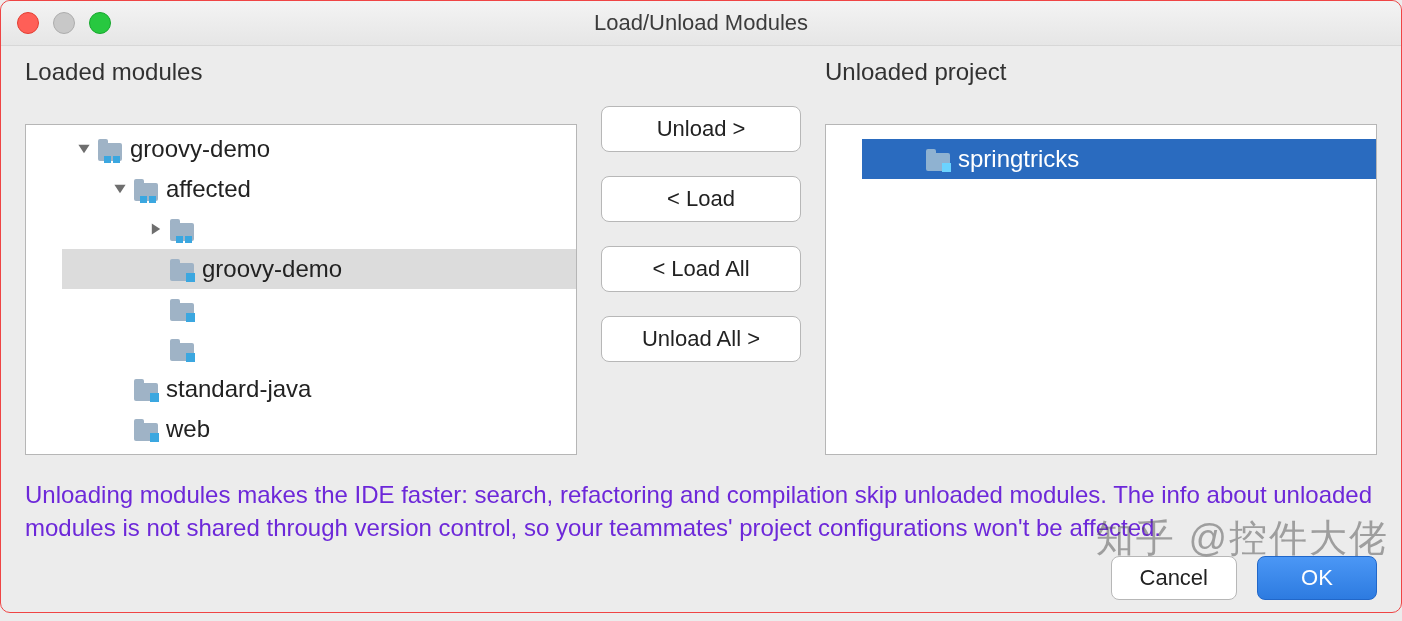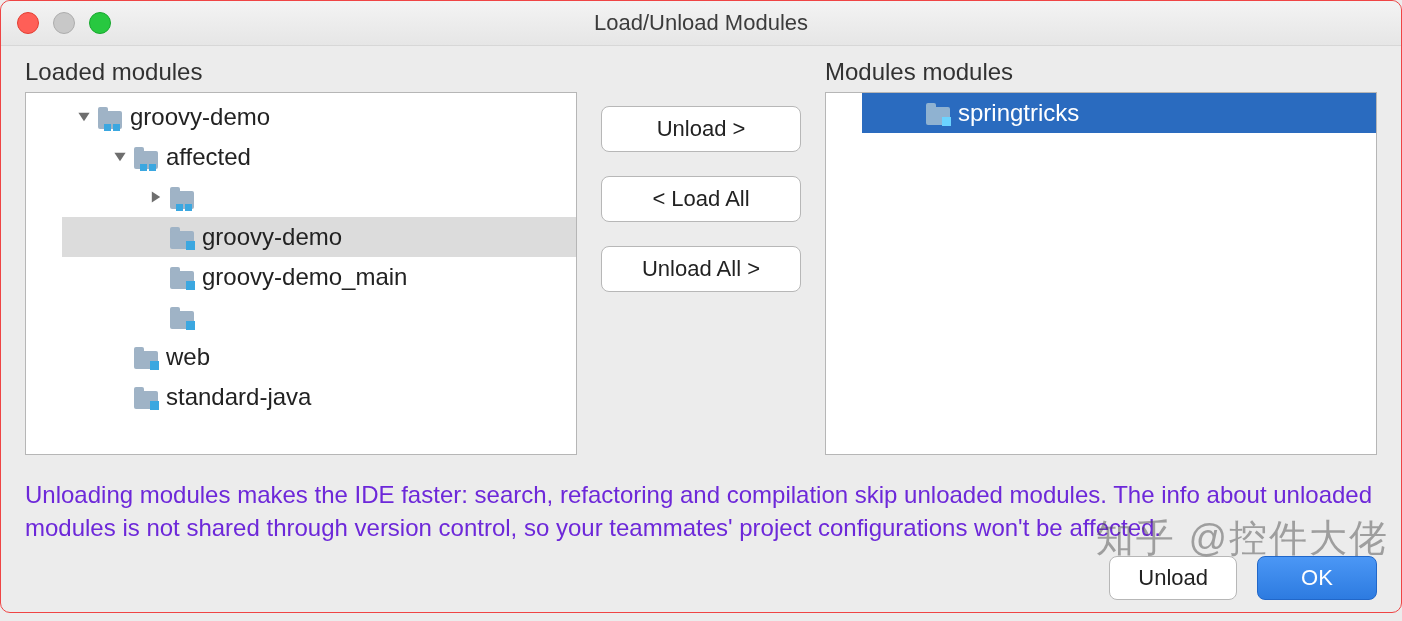--- a/index.html
+++ b/index.html
@@ -63,20 +63,21 @@
     gap: 24px;
     align-items: stretch;
     flex: 1 1 auto;
     min-height: 0;
   }
   .col-panel {
     display: flex;
     flex-direction: column;
     flex: 1 1 0;
     min-width: 0;
+    gap: 32px;
   }
   .col-middle {
     flex: none;
     display: flex;
     flex-direction: column;
     justify-content: flex-start;
     gap: 24px;
     padding-top: 48px;
   }
   .panel-label {
@@ -85,21 +86,21 @@
     margin-bottom: 6px;
   }
   .listbox {
     background: #fff;
     border: 1px solid #b6b6b6;
     flex: 1 1 auto;
     overflow: auto;
     padding-top: 4px;
     min-height: 0;
   }
-  .listbox.right { padding-top: 0; }
+  .listbox.right { padding-top: 14px; }
 
   .row {
     display: flex;
     align-items: center;
     height: 40px;
     font-size: 24px;
     white-space: nowrap;
     cursor: default;
     margin-left: 36px;
   }
@@ -285,80 +286,80 @@
                 <span class="label">groovy-demo</span>
               </div>
               <div class="row">
                 <span class="indent" style="width: 86px;"></span>
                 <span class="disclosure placeholder"></span>
                 <span class="mod-icon module">
     <span class="folder-tab"></span>
                   <span class="folder-body"></span>
     <span class="folder-sq1"></span>
   </span>
-                <span class="label">groovy-demo_main</span>
               </div>
               <div class="row">
                 <span class="indent" style="width: 86px;"></span>
                 <span class="disclosure placeholder"></span>
                 <span class="mod-icon module">
     <span class="folder-tab"></span>
                   <span class="folder-body"></span>
     <span class="folder-sq1"></span>
   </span>
               </div>
               <div class="row">
                 <span class="indent" style="width: 50px;"></span>
                 <span class="disclosure placeholder"></span>
                 <span class="mod-icon module">
     <span class="folder-tab"></span>
                   <span class="folder-body"></span>
     <span class="folder-sq1"></span>
   </span>
+                <span class="label">standard-java</span>
+              </div>
+              <div class="row">
+                <span class="indent" style="width: 50px;"></span>
+                <span class="disclosure placeholder"></span>
+                <span class="mod-icon module">
+    <span class="folder-tab"></span>
+                  <span class="folder-body"></span>
+    <span class="folder-sq1"></span>
+  </span>
                 <span class="label">web</span>
-              </div>
-              <div class="row">
-                <span class="indent" style="width: 50px;"></span>
-                <span class="disclosure placeholder"></span>
-                <span class="mod-icon module">
-    <span class="folder-tab"></span>
-                  <span class="folder-body"></span>
-    <span class="folder-sq1"></span>
-  </span>
-                <span class="label">standard-java</span>
               </div>
             </div>
       </div>
 
       <div class="col-middle">
         <button class="xfer-btn">Unload &gt;</button>
+        <button class="xfer-btn">&lt; Load</button>
         <button class="xfer-btn">&lt; Load All</button>
         <button class="xfer-btn">Unload All &gt;</button>
       </div>
 
       <div class="col-panel">
-        <div class="panel-label">Modules modules</div>
+        <div class="panel-label">Unloaded project</div>
         <div class="listbox right" id="unloaded-list">
               <div class="row selected-blue">
                 <span class="indent" style="width: 42px;"></span>
                 <span class="disclosure placeholder"></span>
                 <span class="mod-icon module">
     <span class="folder-tab"></span>
                   <span class="folder-body"></span>
     <span class="folder-sq1"></span>
   </span>
                 <span class="label">springtricks</span>
               </div>
             </div>
       </div>
     </div>
 
     <div class="description">Unloading modules makes the IDE faster: search, refactoring and compilation skip unloaded modules. The info about unloaded modules is not shared through version control, so your teammates' project configurations won't be affected.</div>
 
     <div class="footer">
-      <button class="btn btn-cancel">Unload</button>
+      <button class="btn btn-cancel">Cancel</button>
       <button class="btn btn-ok">OK</button>
     </div>
   </div>
 
   <div class="watermark"><span>知乎 @控件大佬</span></div>
  </div>
 </div>
 
 </body></html>

